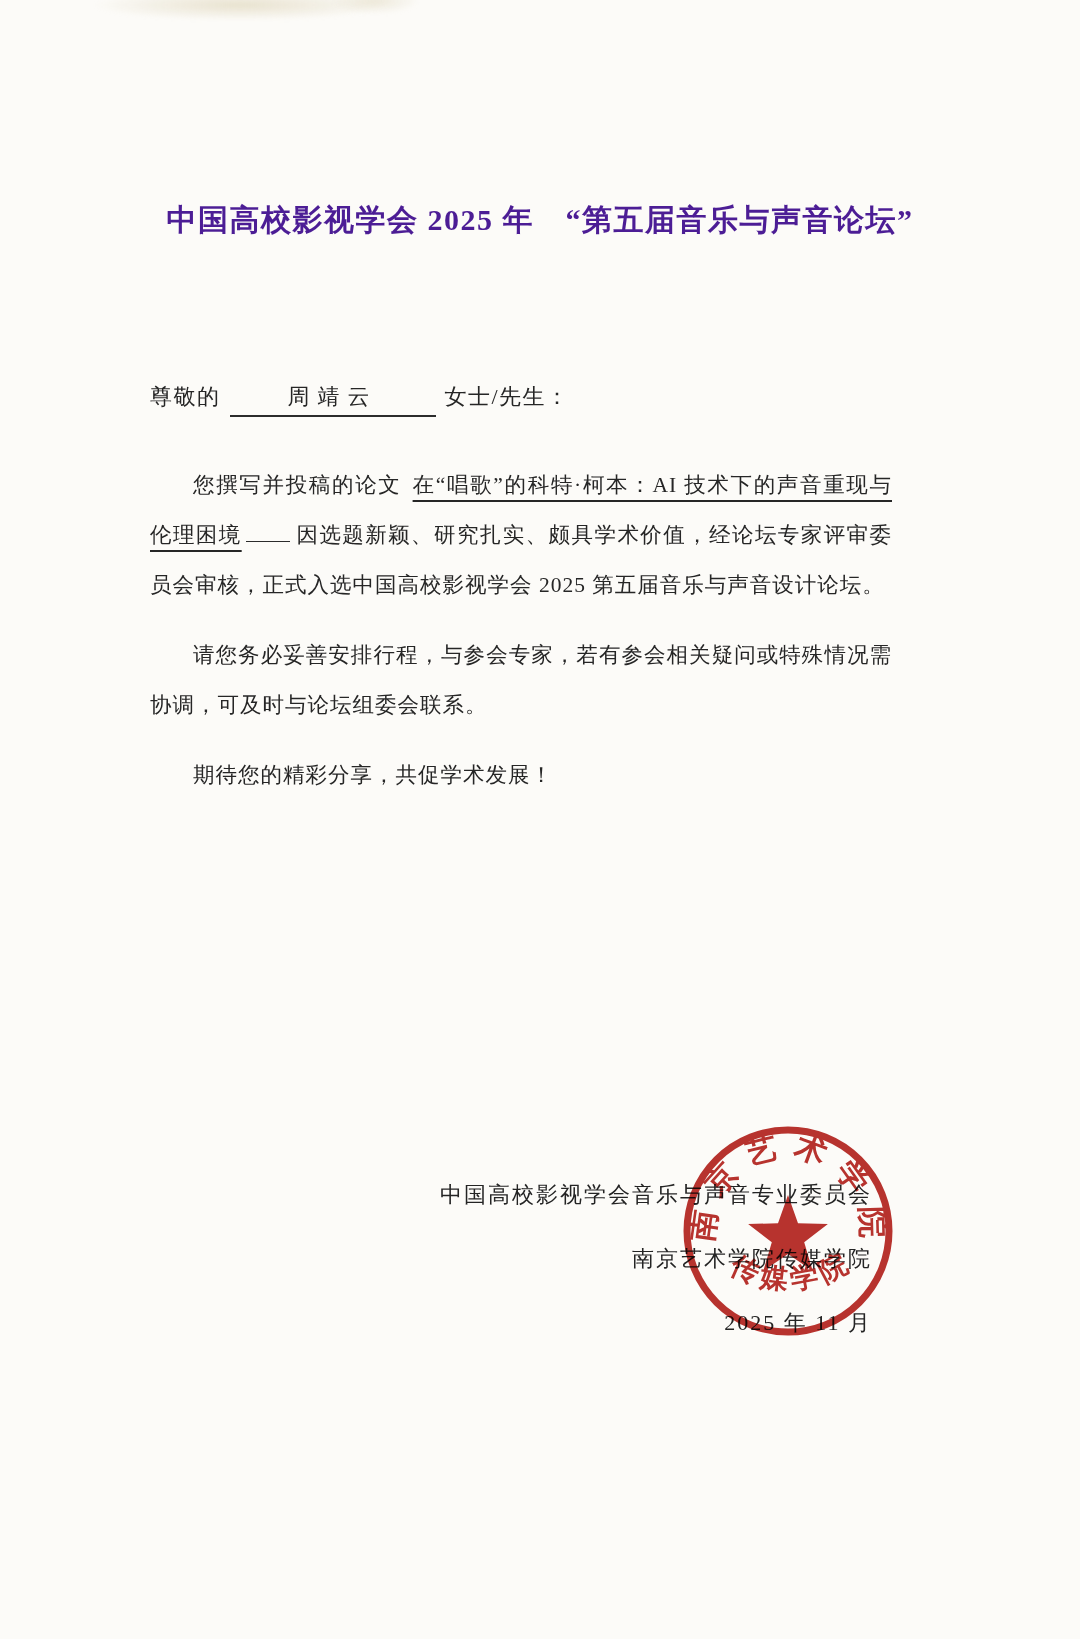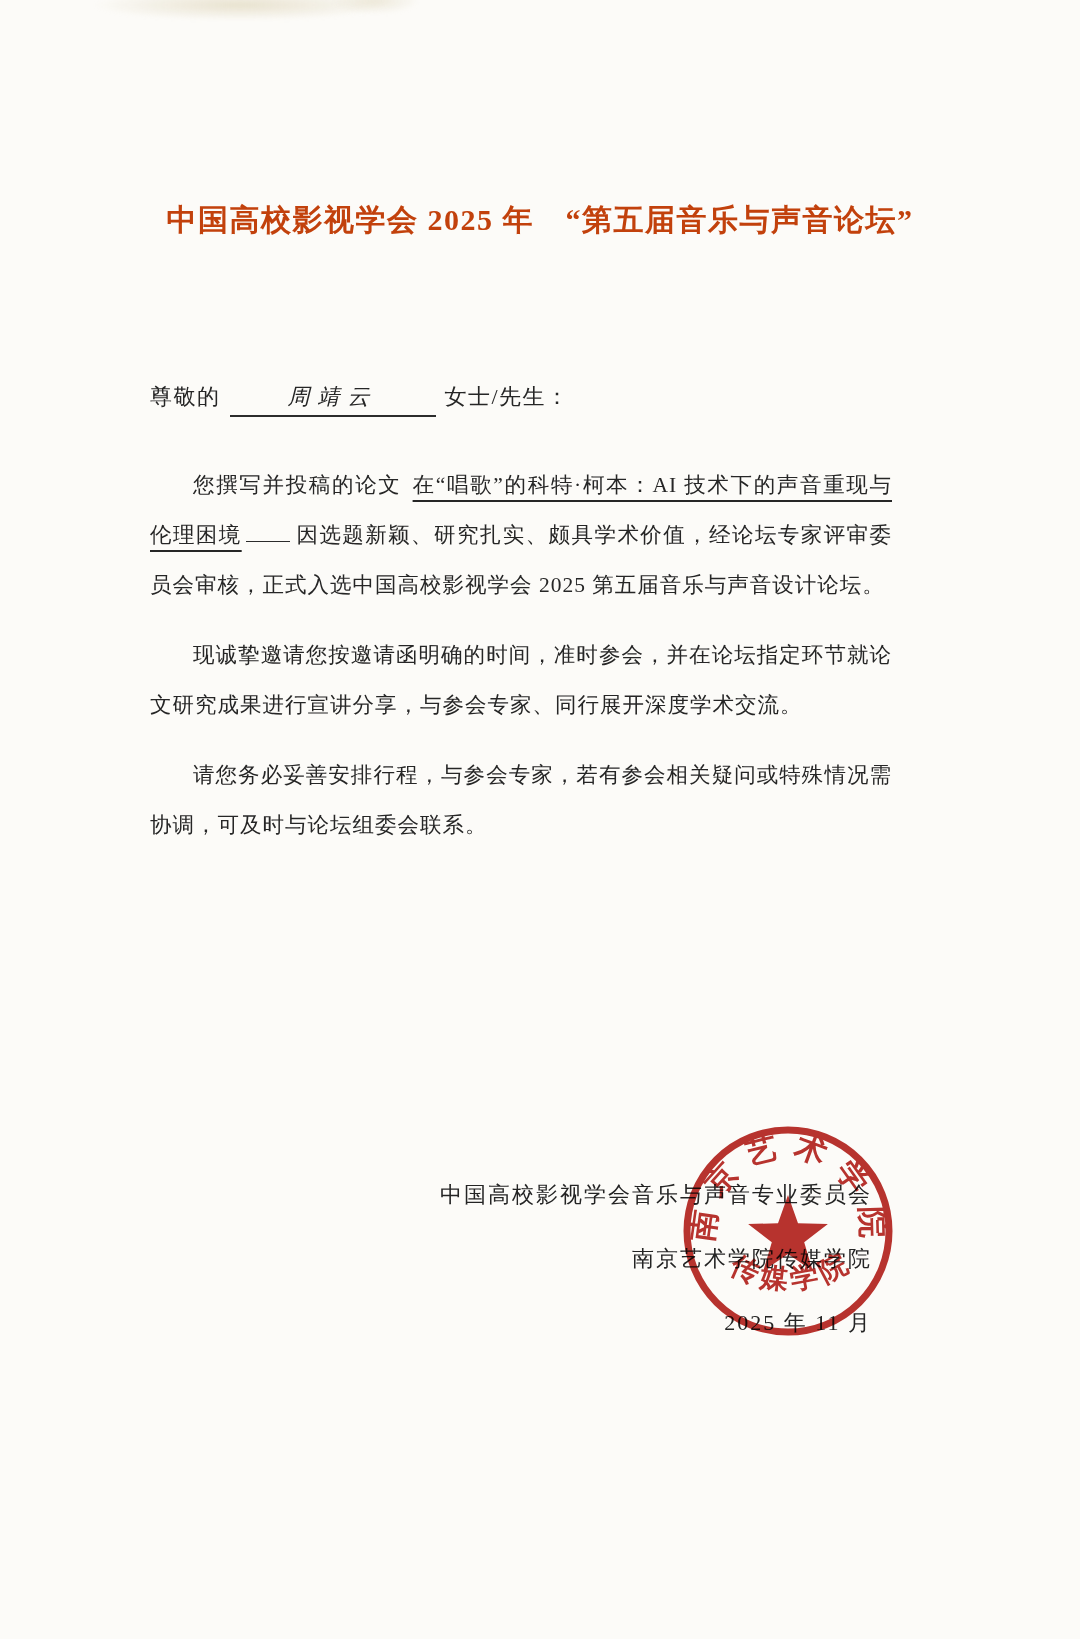--- a/index.html
+++ b/index.html
@@ -17,32 +17,32 @@
     pointer-events:none;
   }
   .smudge2 {
     position:absolute; top:-12px; left:330px; width:90px; height:26px;
     background:radial-gradient(ellipse at center, rgba(222,214,186,0.5), rgba(222,214,186,0) 70%);
     filter:blur(2px);
     pointer-events:none;
   }
   .title-line1, .title-line2 {
     position:absolute; left:0; width:100%; text-align:center;
-    font-weight:bold; font-size:30px; letter-spacing:1.5px; color:#c2410c;
+    font-weight:bold; font-size:30px; letter-spacing:1.5px; color:#4c1d95;
   }
   .title-line1 { top:200px; }
   .title-line2 { top:274px; }
   .salutation {
     position:absolute; top:382px; left:150px;
     font-size:22px; letter-spacing:1.5px;
   }
   .name-underline {
     display:inline-block; min-width:198px; text-align:center;
     border-bottom:2px solid #2c2c2c; letter-spacing:8px;
-    padding:0 4px 3px 4px; margin:0 2px;font-style:italic;
+    padding:0 4px 3px 4px; margin:0 2px;
   }
   .body-block {
     position:absolute; top:460px; left:150px; width:758px;
     font-size:21.5px; line-height:50px; letter-spacing:1px;
     text-align:justify;
   }
   .body-block p { margin:0 16px 20px 0; text-indent:2em; }
   .thesis {
     text-decoration:underline;
     text-underline-offset:8px;
@@ -81,22 +81,22 @@
     <span class="name-underline">周靖云</span>
     <span>女士/先生：</span>
   </div>
 
   <div class="body-block">
     <p>
       <span>您撰写并投稿的论文</span>
       <span class="thesis">在“唱歌”的科特·柯本：AI 技术下的声音重现与伦理困境</span><span class="u-tail"></span>
       <span>因选题新颖、研究扎实、颇具学术价值，经论坛专家评审委员会审核，正式入选中国高校影视学会 2025 第五届音乐与声音设计论坛。</span>
     </p>
-    <p>现诚挚邀请您按邀请函明确的时间，准时参会，并在论坛指定环节就论文研究成果进行宣讲分享，与参会专家、同行展开深度学术交流。</p>
     <p>请您务必妥善安排行程，与参会专家，若有参会相关疑问或特殊情况需协调，可及时与论坛组委会联系。</p>
+    <p>期待您的精彩分享，共促学术发展！</p>
   </div>
 
   <div class="signature">
     <div class="sig-line">中国高校影视学会音乐与声音专业委员会</div>
     <div class="sig-line">南京艺术学院传媒学院</div>
     <div class="sig-date">2025 年 11 月</div>
   </div>
 
   <div class="stamp">
     <svg viewBox="0 0 220 220" xmlns="http://www.w3.org/2000/svg">

